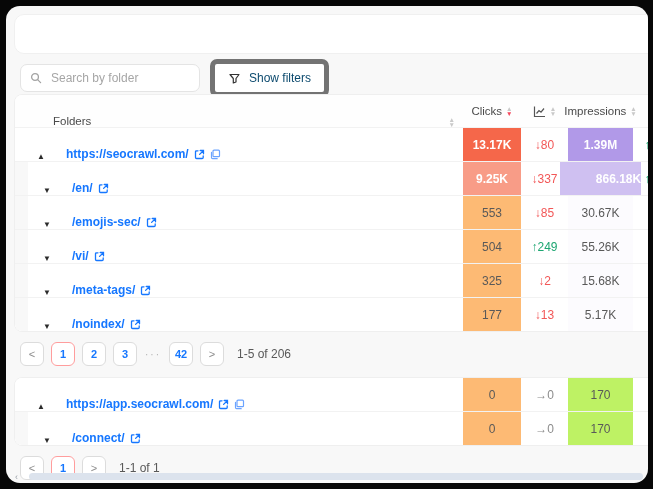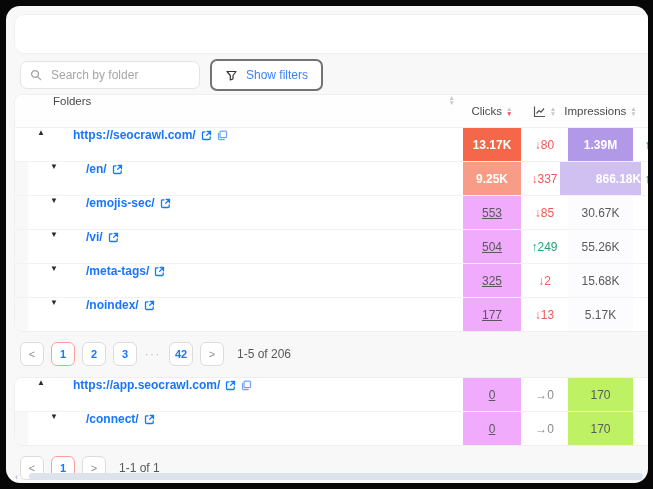--- a/index.html
+++ b/index.html
@@ -23,39 +23,39 @@
   .search{
     width:160px;height:26px;background:#fff;border:1px solid #e4e4e4;border-radius:7px;
     display:flex;align-items:center;gap:7px;padding:0 9px;
   }
   .search input{
     border:none;outline:none;background:transparent;font-size:12px;color:#444;width:100%;
     font-family:"Liberation Sans","DejaVu Sans",sans-serif;
   }
   .search input::placeholder{color:#a6a6a6;}
   .filter-btn{
-    height:28px;background:#fff;border:2px solid #737373;border-radius:7px;
+    height:28px;background:#fff;border:5px solid #737373;border-radius:7px;
     display:flex;align-items:center;gap:8px;padding:0 13px;
-    font-size:12px;color:#3b82f6;font-weight:500;cursor:pointer;
+    font-size:12px;color:#0c4a6e;font-weight:500;cursor:pointer;
   }
   
   .table-wrap{position:absolute;left:8px;top:88px;width:662px;}
   .card{background:#fff;border:1px solid #efefef;border-radius:8px;overflow:hidden;}
   .trow{display:flex;align-items:stretch;height:33px;border-top:1px solid #f2f2f2;background:#fff;}
   .trow.head{border-top:none;height:32px;background:#fefefe;}
-  .c-fold{flex:1;display:flex;align-items:flex-start;min-width:0;gap:7px;}
+  .c-fold{flex:1;display:flex;align-items:flex-end;min-width:0;}
   .c-clicks,.c-tr1,.c-impr,.c-tr2{display:flex;align-items:center;justify-content:center;font-size:12px;}
   .c-clicks{width:58px;}
   .c-tr1{width:47px;}
   .c-impr{width:65px;}
   .c-tr2{width:42px;}
   .cellfill{width:100%;height:100%;display:flex;align-items:center;justify-content:center;}
   .c-strong{background:#f5674a;color:#fff;font-weight:700;}
   .c-med{background:#f89c87;color:#fff;font-weight:700;}
-  .c-light{background:#f0abfc;color:#595959;text-decoration:underline;}
+  .c-light{background:#fdba74;color:#595959;}
   .i-strong{background:#b199e8;color:#fff;font-weight:700;}
   .i-med{background:#cfc0f1;color:#fff;font-weight:700;padding-left:36px;}
   .i-plain{background:#fcfbfe;color:#595959;}
   .i-light{background:#bef264;color:#595959;}
   .t-down{color:#f25757;}
   .t-up{color:#1ea672;}
   .t-flat{color:#8c8c8c;}
   
   .hlabel{font-size:11.5px;color:#4a4a4a;}
   .sortpair{display:flex;flex-direction:column;align-items:center;line-height:5px;font-size:6.5px;color:#c9c9c9;cursor:pointer;}

